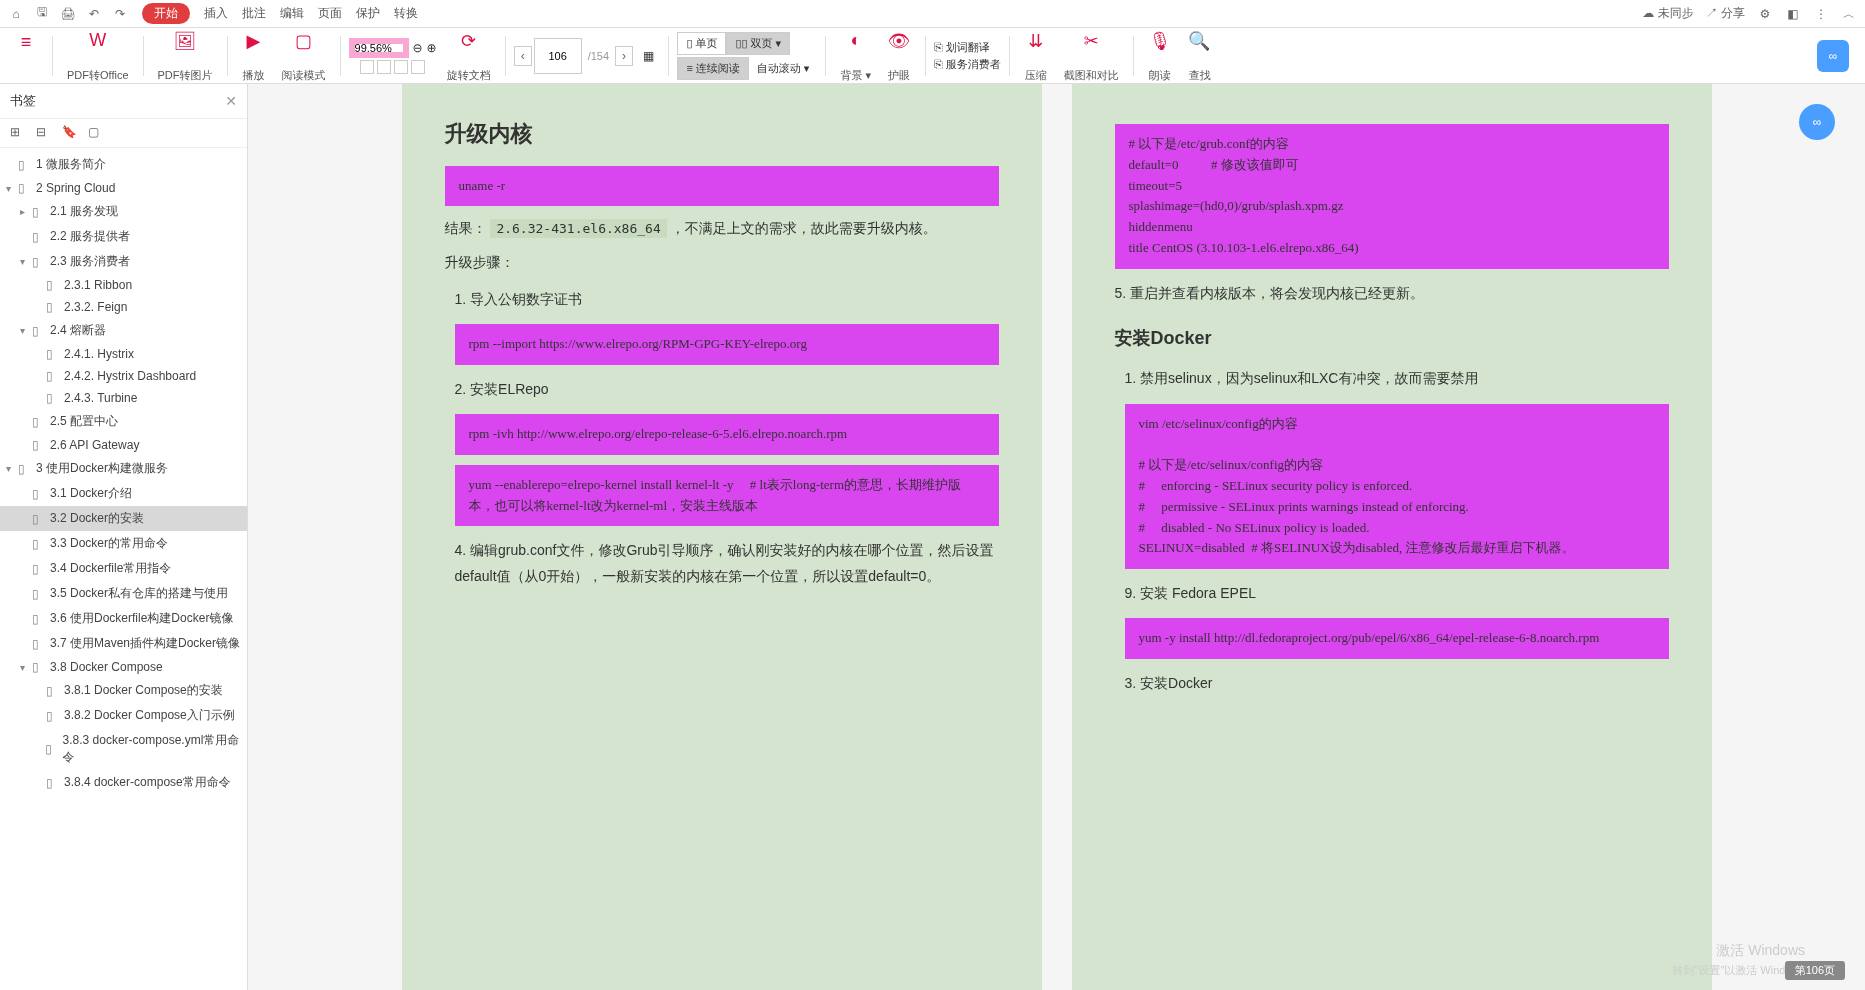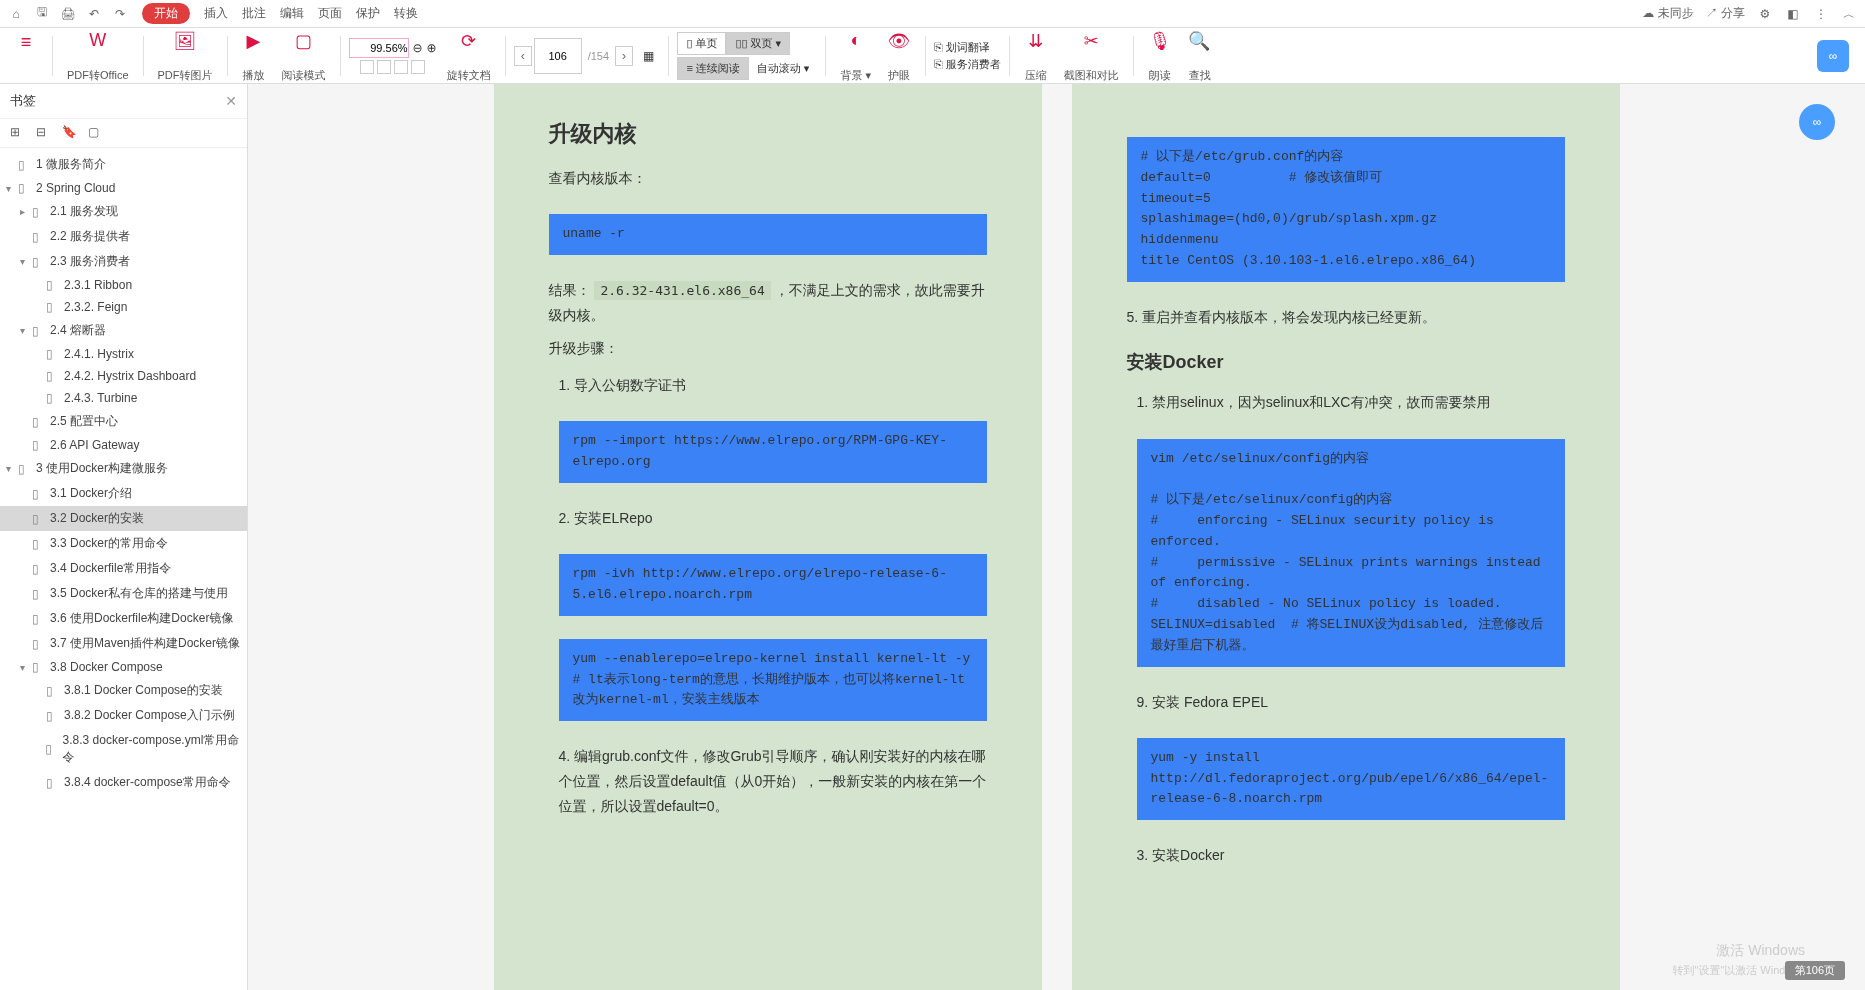--- a/index.html
+++ b/index.html
@@ -11,21 +11,21 @@
 .start-btn { background: #e03e3e; color: #fff; padding: 2px 12px; border-radius: 12px; font-size: 12px; cursor: pointer; }
 .menu-item { color: #555; font-size: 12px; cursor: pointer; }
 .topbar-right { margin-left: auto; display: flex; gap: 12px; align-items: flex-end; color: #666; }
 
 .toolbar { display: flex; align-items: center; height: 56px; border-bottom: 1px solid #ddd; padding: 0 8px; gap: 4px; }
 .tool-group { display: flex; flex-direction: column; align-items: center; padding: 0 6px; cursor: pointer; }
 .tool-group .tool-icon { width: 24px; height: 24px; display: flex; align-items: center; justify-content: center; color: #d14; font-size: 18px; }
 .tool-group .tool-label { font-size: 11px; color: #555; margin-top: 15px; white-space: nowrap; }
 .vsep { width: 1px; height: 40px; background: #e0e0e0; margin: 0 4px; }
 .zoom-box { display: flex; align-items: center; gap: 4px; }
-.zoom-input { width: 60px; height: 20px; border: 1px solid #f9a8d4; font-size: 11px; text-align: right; }
+.zoom-input { width: 60px; height: 20px; border: 6px solid #f9a8d4; font-size: 11px; text-align: left; }
 .page-nav { display: flex; align-items: center; gap: 2px; }
 .page-input { width: 48px; height: 36px; border: 1px solid #ccc; text-align: center; font-size: 11px; }
 .page-total { color: #999; font-size: 11px; padding: 0 4px; }
 .nav-arrow { width: 18px; height: 20px; border: 1px solid #ccc; display: flex; align-items: center; justify-content: center; cursor: pointer; color: #666; }
 .mini-btns { display: flex; gap: 3px; margin-top: 2px; }
 .mini-btn { width: 14px; height: 14px; border: 1px solid #ccc; cursor: pointer; }
 .view-btns { display: flex; gap: 0; }
 .view-btn { padding: 3px 8px; border: 1px solid #ccc; font-size: 11px; cursor: pointer; display: flex; align-items: center; gap: 3px; }
 .view-btn.active { background: #d0d0d0; }
 .cloud-badge { width: 32px; height: 32px; background: #4a9eff; border-radius: 6px; display: flex; align-items: center; justify-content: center; color: #fff; margin-left: auto; margin-right: 8px; }
@@ -42,25 +42,25 @@
 .bm-item { display: flex; align-items: center; padding: 4px 6px; cursor: pointer; color: #444; }
 .bm-item.selected { background: #d8d8d8; }
 .bm-toggle { width: 12px; color: #888; font-size: 10px; }
 .bm-icon { width: 14px; color: #888; margin-right: 4px; }
 .bm-indent-0 { padding-left: 6px; }
 .bm-indent-1 { padding-left: 20px; }
 .bm-indent-2 { padding-left: 34px; }
 
 .content { flex: 1; background: #f5f5f5; overflow: auto; position: relative; display: flex; justify-content: center; padding: 0; }
 .pages { display: flex; gap: 30px; padding: 0 20px; }
-.page { width: 548px; background: #d4e4ce; padding: 30px 55px; font-size: 14px; line-height: 1.8; color: #333; }
+.page { width: 640px; background: #d4e4ce; padding: 30px 43px; font-size: 14px; line-height: 1.8; color: #333; }
 .page h2 { font-size: 22px; font-weight: bold; margin-bottom: 12px; }
 .page h3 { font-size: 18px; font-weight: bold; margin: 16px 0 10px; }
 .page p { margin: 8px 0; }
-.code-box { background: #3b82f6; padding: 10px 14px; font-family: Liberation Mono, monospace; font-size: 13px; margin: 23px 0; white-space: pre-wrap; line-height: 1.6; }
+.code-box { background: #d946ef; padding: 10px 14px; font-family: Liberation Serif, serif; font-size: 13px; margin: 10px 0; white-space: pre-wrap; line-height: 1.6; }
 .inline-code { background: #c8dbc0; padding: 2px 6px; font-family: "Consolas", monospace; font-size: 13px; }
 .num-list { margin-left: 10px; }
 .num-item { margin: 12px 0; }
 
 .float-badge { position: absolute; right: 30px; top: 20px; width: 36px; height: 36px; background: #4a9eff; border-radius: 50%; display: flex; align-items: center; justify-content: center; color: #fff; }
 .watermark { position: absolute; right: 60px; bottom: 30px; color: #ccc; font-size: 14px; pointer-events: none; }
 .watermark-sub { position: absolute; right: 60px; bottom: 12px; color: #ccc; font-size: 11px; pointer-events: none; }
 .page-indicator { position: absolute; right: 20px; bottom: 10px; background: #888; color: #fff; padding: 2px 10px; border-radius: 3px; font-size: 11px; }
 </style>
 </head>
@@ -332,21 +332,20 @@
           <span>3.8.4 docker-compose常用命令</span>
         </div>
       </div>
   </div>
 
   <div class="content">
     <div class="pages">
 
       <div class="page">
         <h2>升级内核</h2>
-        <p>查看内核版本：</p>
         <div class="code-box">uname -r</div>
         <p><span>结果： </span><span class="inline-code">2.6.32-431.el6.x86_64</span><span> ，不满足上文的需求，故此需要升级内核。</span></p>
         <p>升级步骤：</p>
         <div class="num-list">
           <div class="num-item">1.  导入公钥数字证书</div>
           <div class="code-box">rpm --import https://www.elrepo.org/RPM-GPG-KEY-elrepo.org</div>
           <div class="num-item">2.  安装ELRepo</div>
           <div class="code-box">rpm -ivh http://www.elrepo.org/elrepo-release-6-5.el6.elrepo.noarch.rpm</div>
           <div class="code-box">yum --enablerepo=elrepo-kernel install kernel-lt -y     # lt表示long-term的意思，长期维护版本，也可以将kernel-lt改为kernel-ml，安装主线版本</div>
           <div class="num-item">4.  编辑grub.conf文件，修改Grub引导顺序，确认刚安装好的内核在哪个位置，然后设置default值（从0开始），一般新安装的内核在第一个位置，所以设置default=0。</div>

